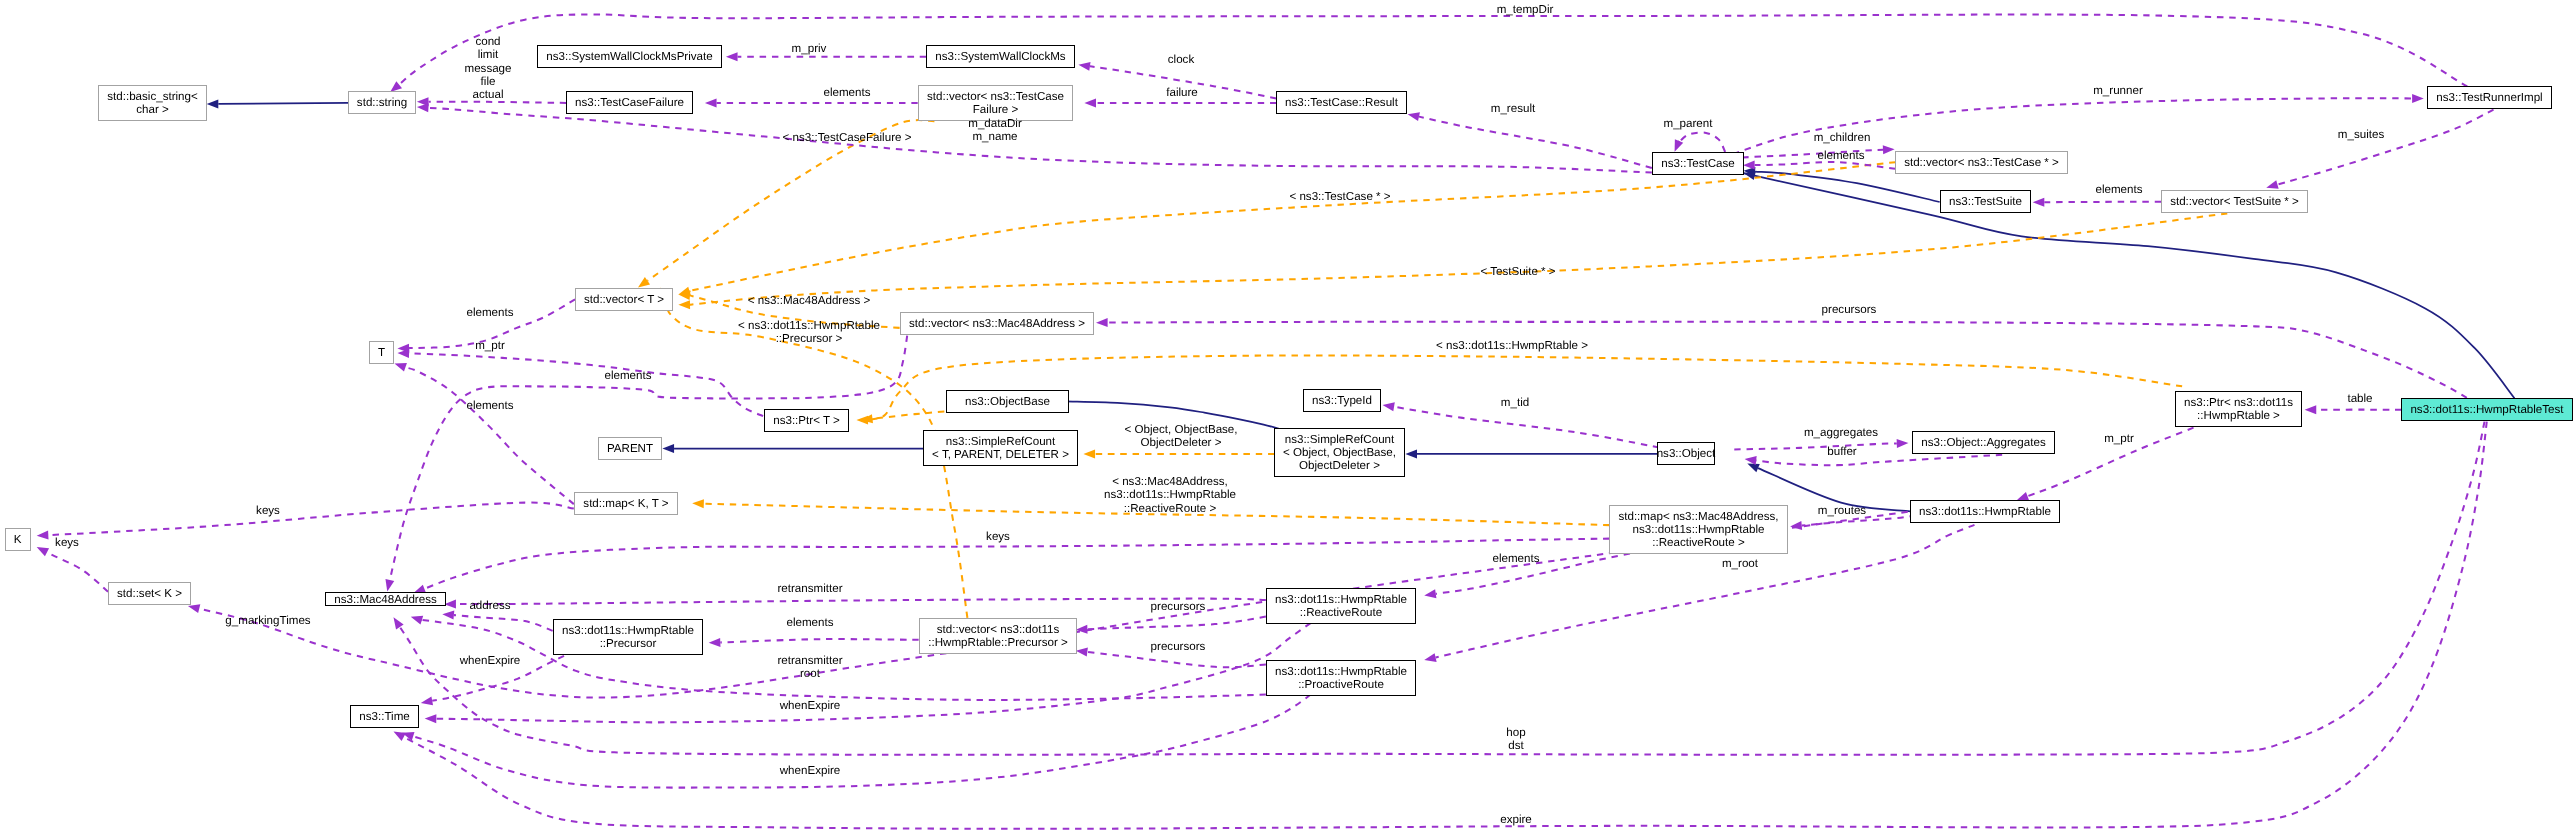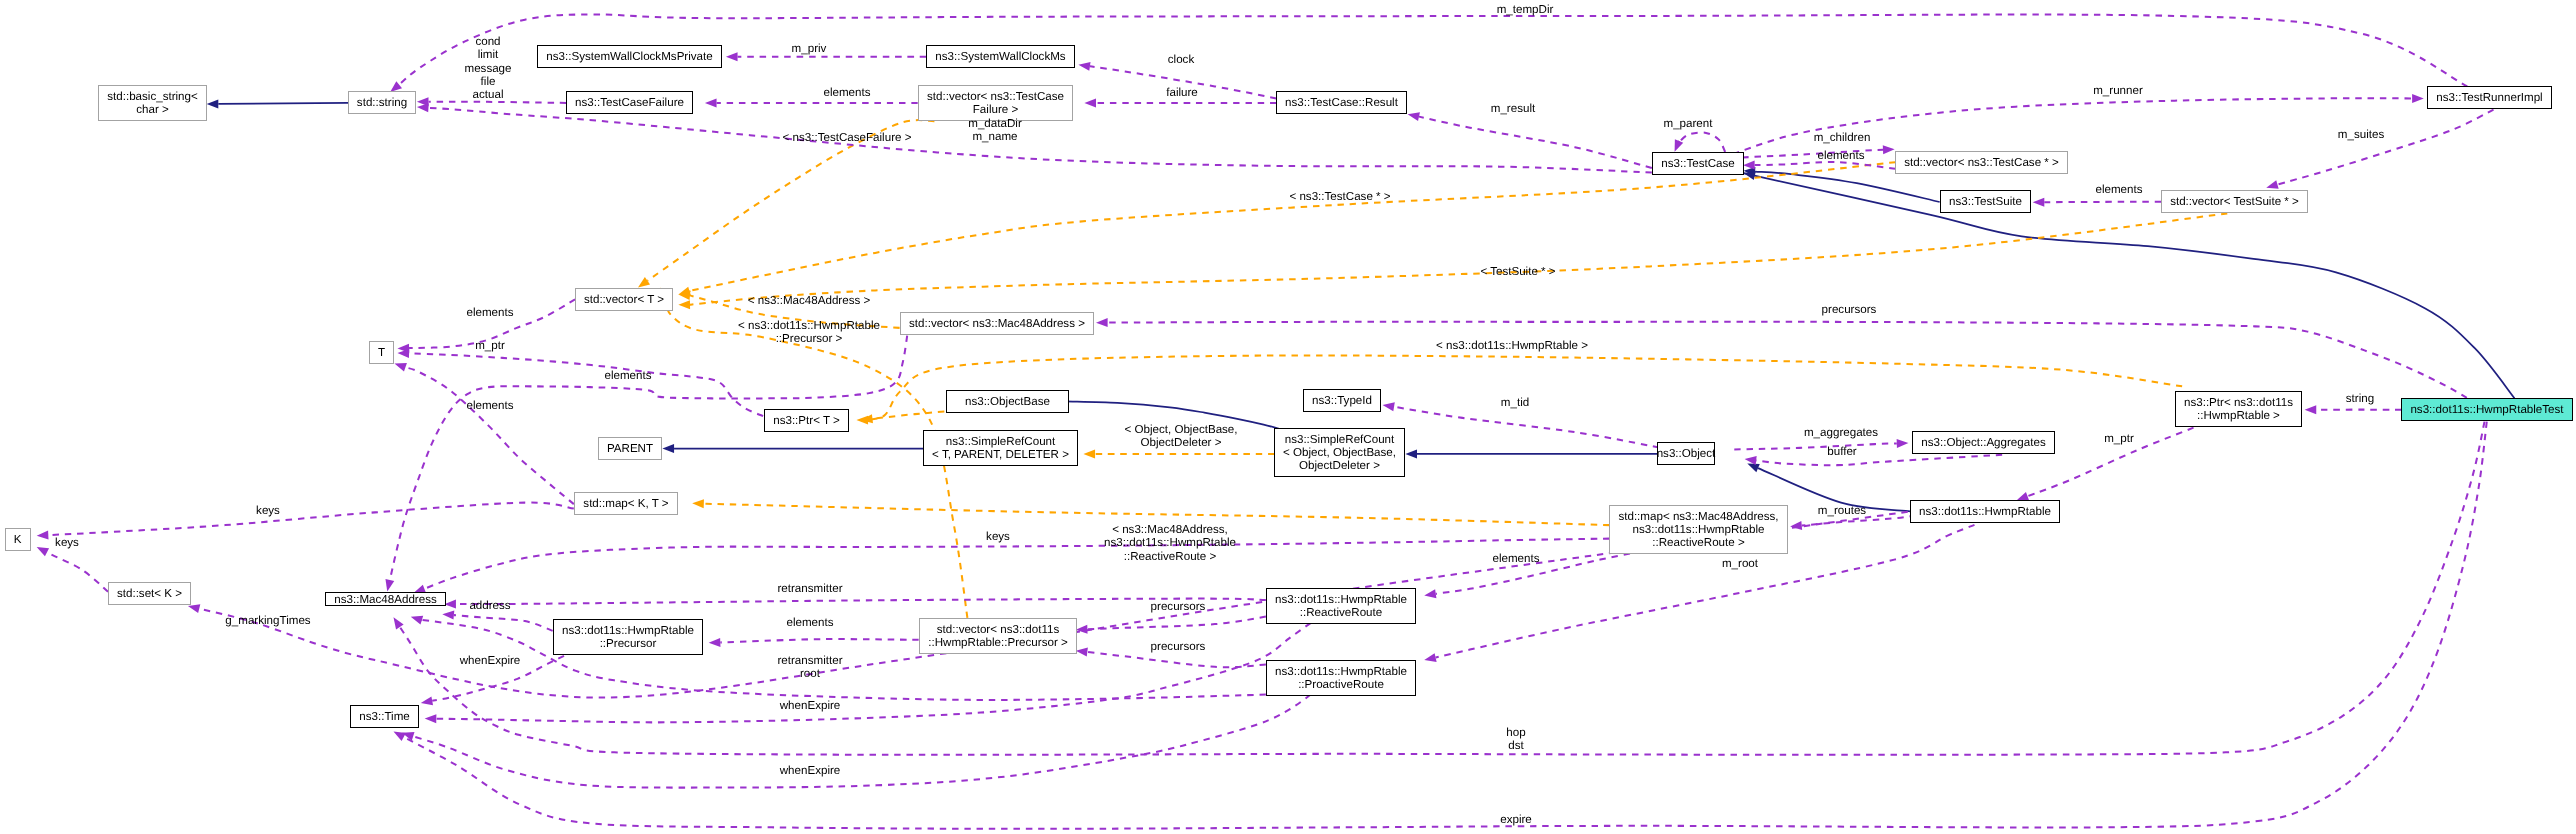--- a/index.html
+++ b/index.html
@@ -324,21 +324,21 @@
     <div class="elabel" style="left: 490px; top: 313px;">elements</div>
     <div class="elabel" style="left: 490px; top: 346px;">m_ptr</div>
     <div class="elabel" style="left: 628px; top: 376px;">elements</div>
     <div class="elabel" style="left: 490px; top: 406px;">elements</div>
     <div class="elabel" style="left: 1515px; top: 403px;">m_tid</div>
     <div class="elabel" style="left: 1841px; top: 433px;">m_aggregates</div>
     <div class="elabel" style="left: 1842px; top: 452px;">buffer</div>
     <div class="elabel" style="left: 1842px; top: 511px;">m_routes</div>
     <div class="elabel" style="left: 1181px; top: 436px;">&lt; Object, ObjectBase,
 ObjectDeleter &gt;</div>
-    <div class="elabel" style="left: 1170px; top: 495px; margin-top: 48px;">&lt; ns3::Mac48Address,
+    <div class="elabel" style="left: 1170px; top: 495px;">&lt; ns3::Mac48Address,
 ns3::dot11s::HwmpRtable
 ::ReactiveRoute &gt;</div>
     <div class="elabel" style="left: 268px; top: 511px;">keys</div>
     <div class="elabel" style="left: 67px; top: 543px;">keys</div>
     <div class="elabel" style="left: 268px; top: 621px;">g_markingTimes</div>
     <div class="elabel" style="left: 490px; top: 606px;">address</div>
     <div class="elabel" style="left: 810px; top: 623px;">elements</div>
     <div class="elabel" style="left: 1178px; top: 607px;">precursors</div>
     <div class="elabel" style="left: 1178px; top: 647px;">precursors</div>
     <div class="elabel" style="left: 810px; top: 589px;">retransmitter</div>
@@ -349,20 +349,20 @@
     <div class="elabel" style="left: 810px; top: 771px;">whenExpire</div>
     <div class="elabel" style="left: 1516px; top: 739px;">hop
 dst</div>
     <div class="elabel" style="left: 1516px; top: 820px;">expire</div>
     <div class="elabel" style="left: 998px; top: 537px;">keys</div>
     <div class="elabel" style="left: 1516px; top: 559px;">elements</div>
     <div class="elabel" style="left: 1696px; top: 564px; margin-left: 44px;">m_root</div>
     <div class="elabel" style="left: 809px; top: 301px;">&lt; ns3::Mac48Address &gt;</div>
     <div class="elabel" style="left: 809px; top: 332px;">&lt; ns3::dot11s::HwmpRtable
 ::Precursor &gt;</div>
-    <div class="elabel" style="left: 2360px; top: 399px;">string</div>
+    <div class="elabel" style="left: 2360px; top: 399px;">table</div>
     <div class="elabel" style="left: 2119px; top: 439px;">m_ptr</div>
     <div class="elabel" style="left: 1512px; top: 346px;">&lt; ns3::dot11s::HwmpRtable &gt;</div>
     <div class="elabel" style="left: 1849px; top: 310px;">precursors</div>
     <div class="elabel" style="left: 1340px; top: 197px;">&lt; ns3::TestCase * &gt;</div>
     <div class="elabel" style="left: 1518px; top: 272px;">&lt; TestSuite * &gt;</div>
   </div>
 
 
 </body></html>

